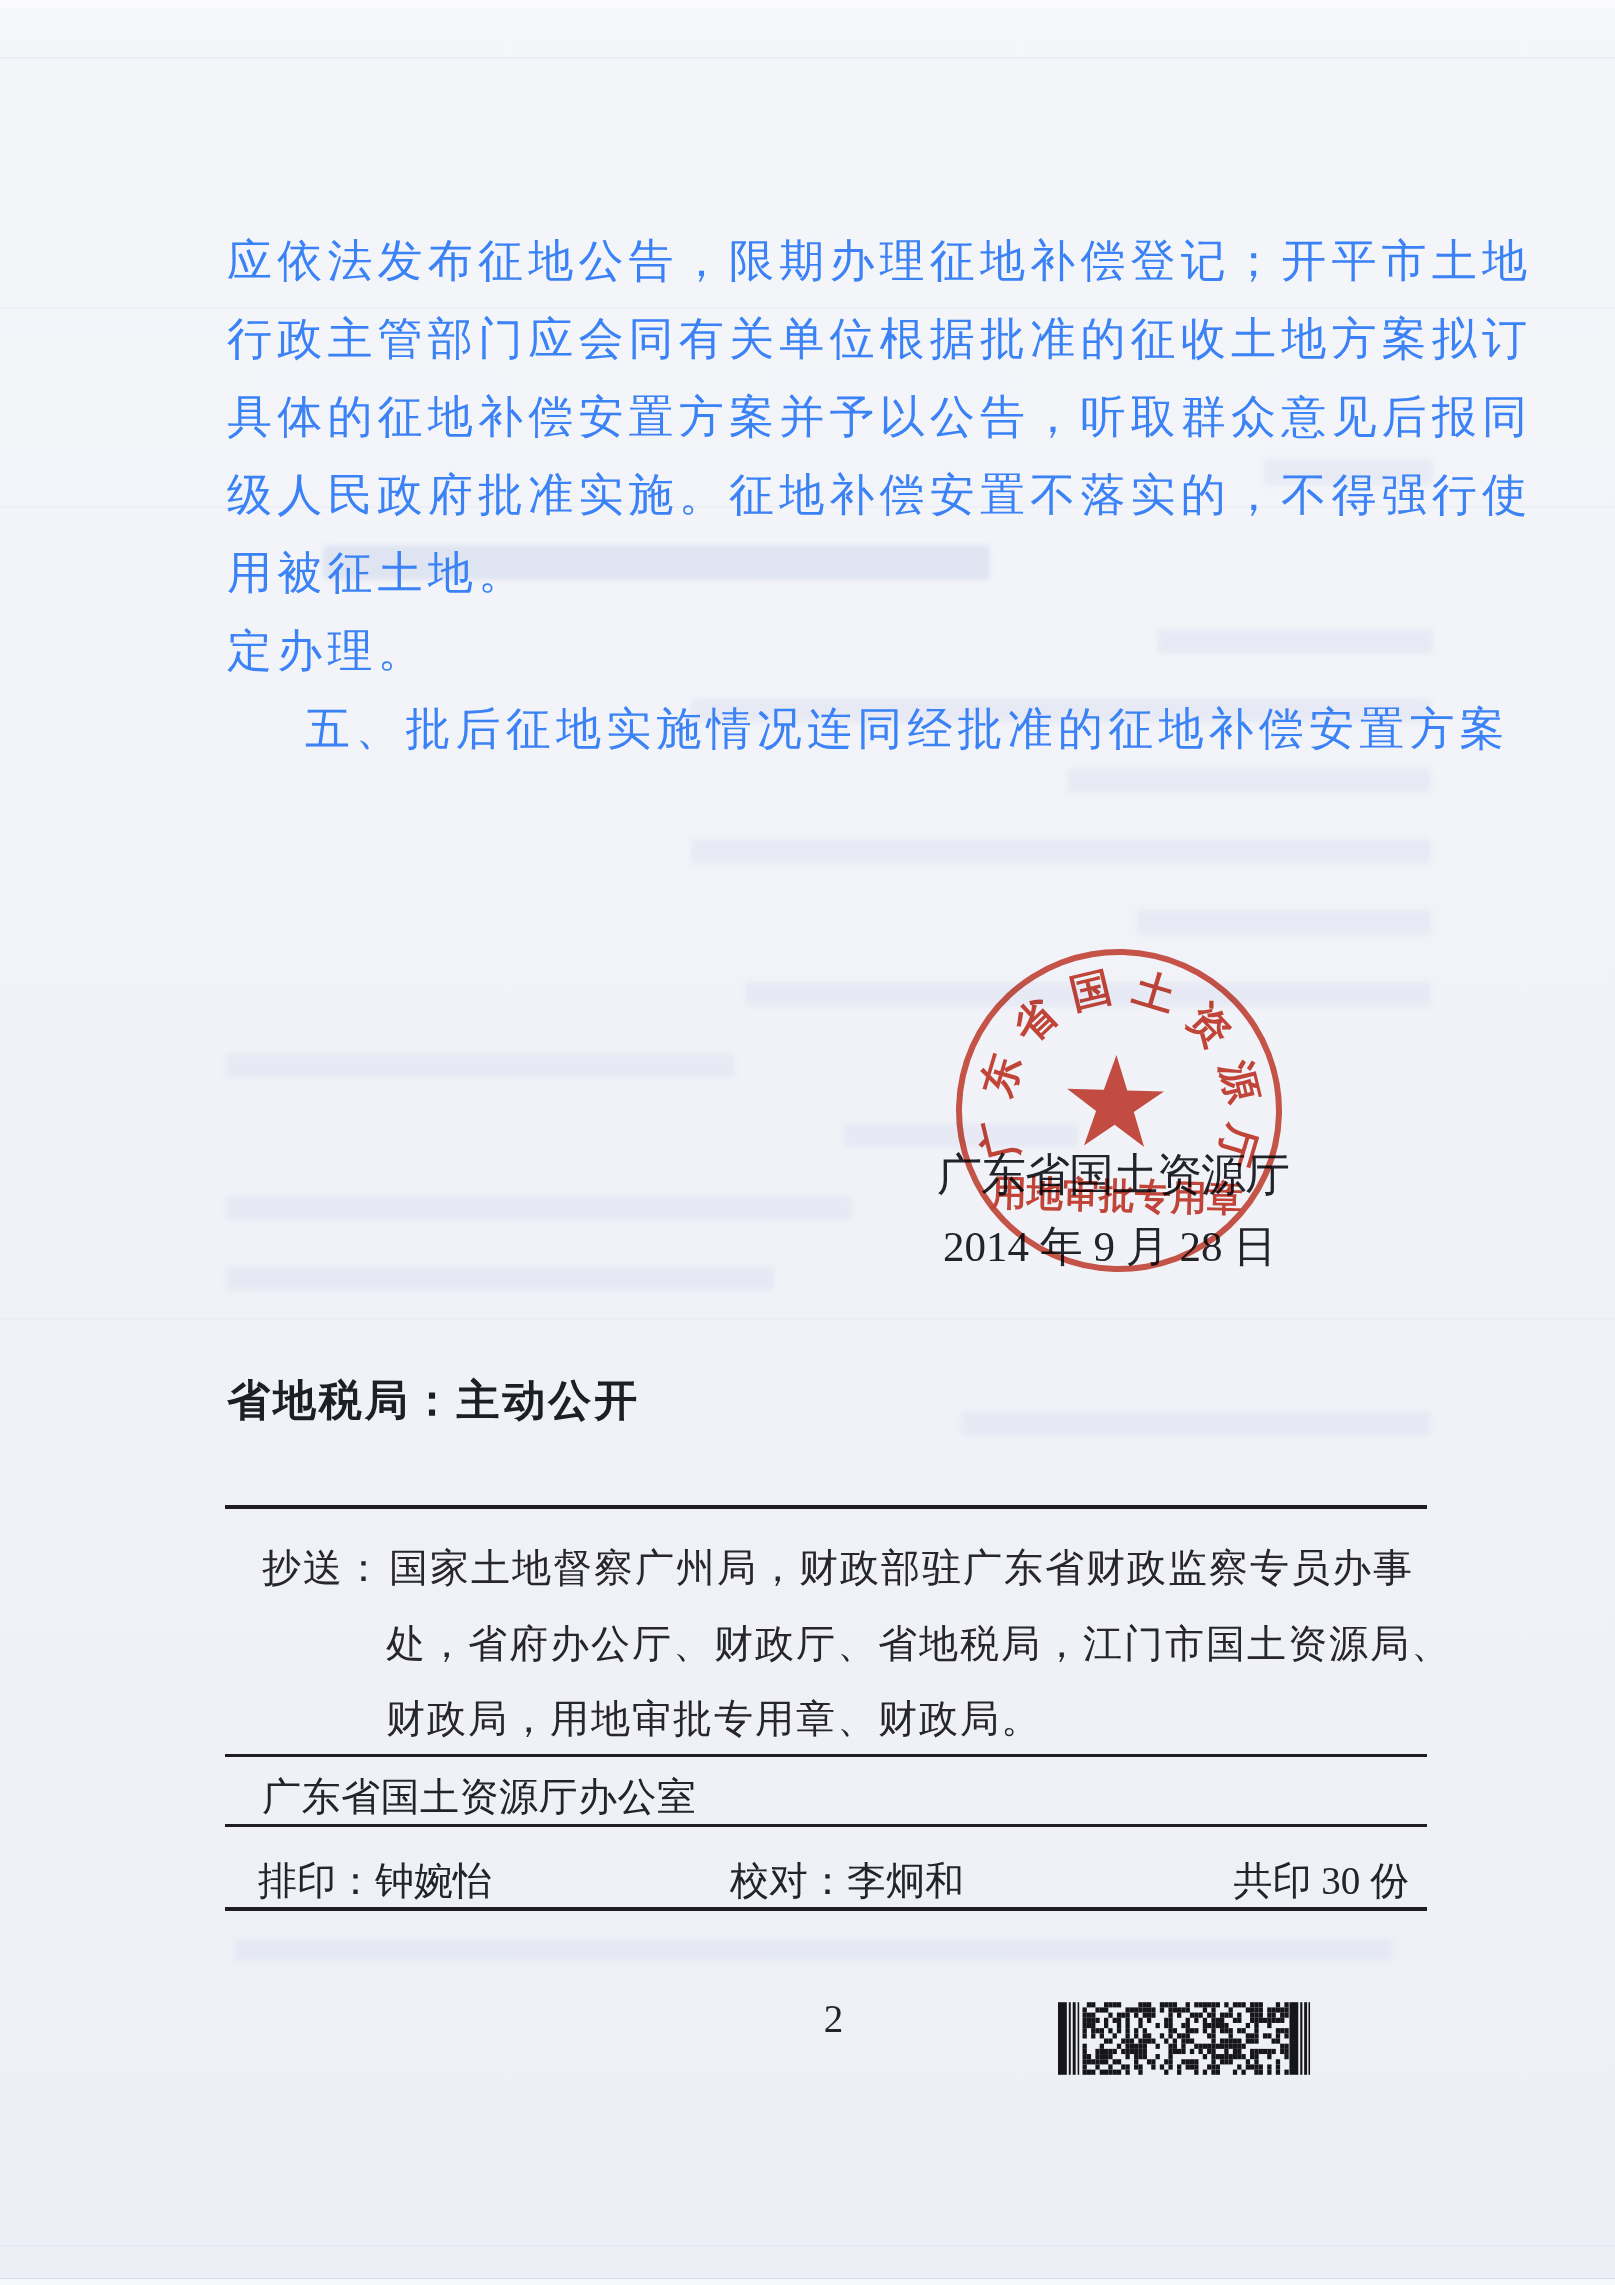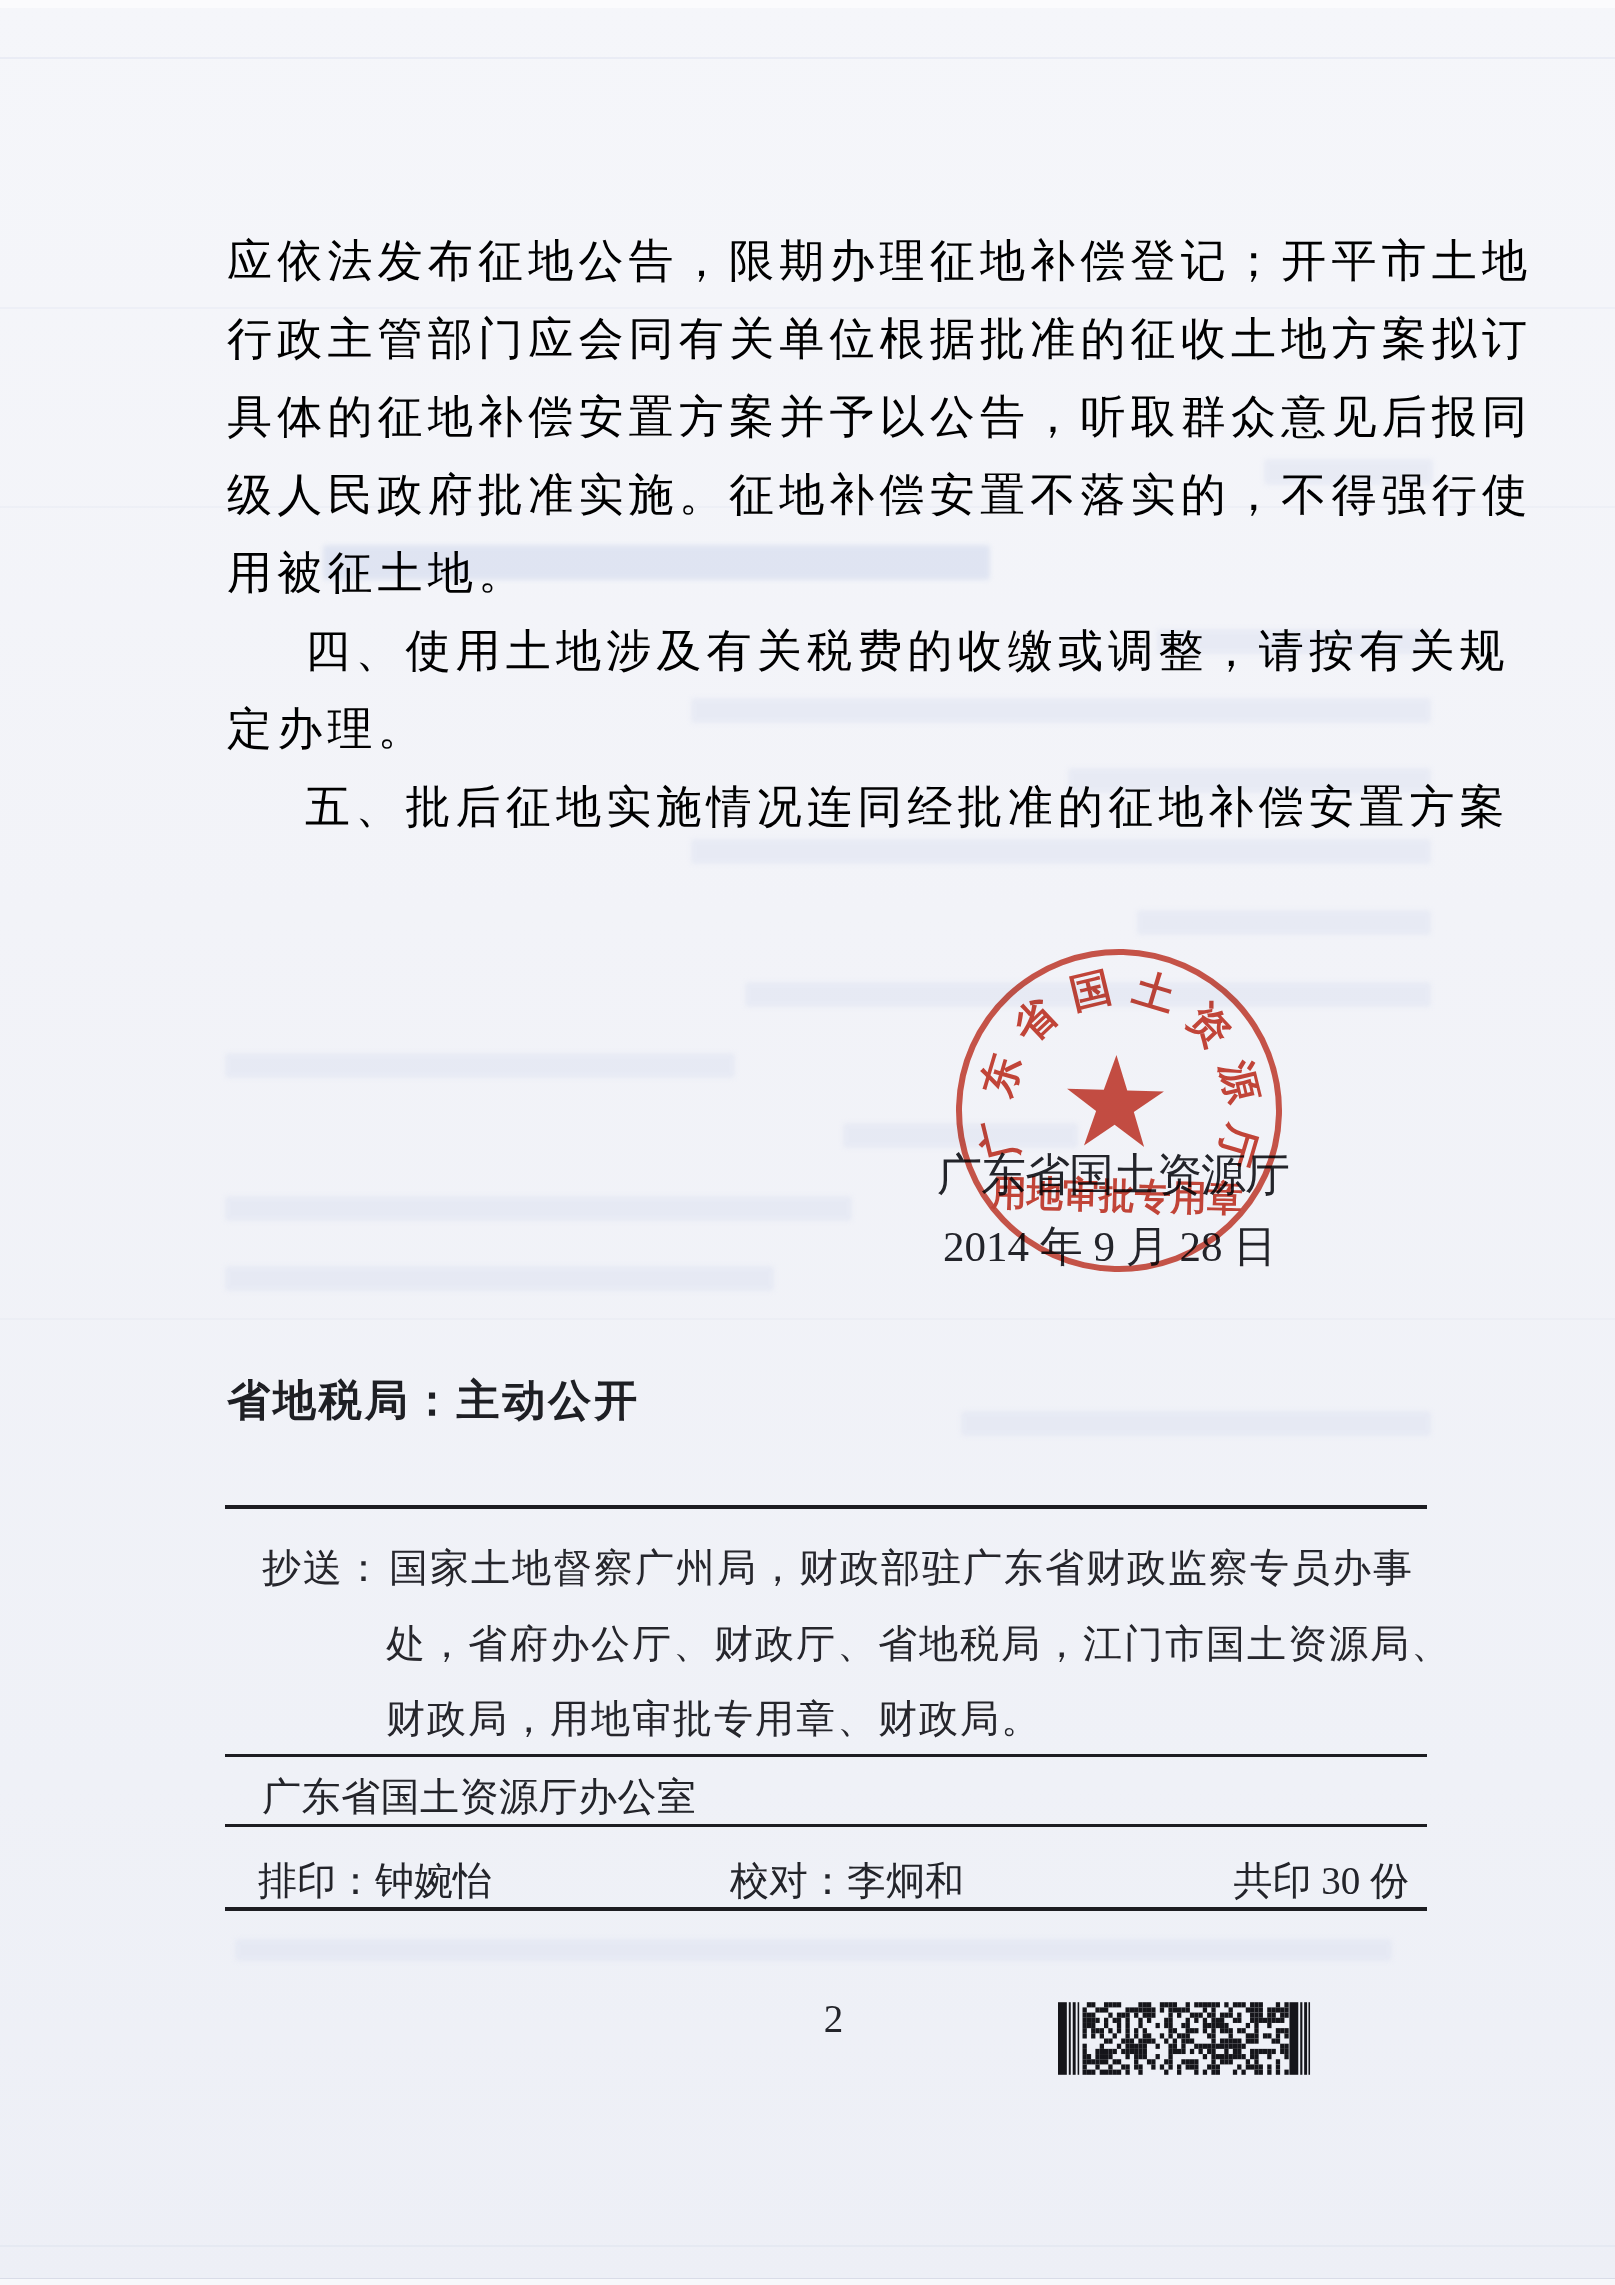--- a/index.html
+++ b/index.html
@@ -16,21 +16,21 @@
   .band.b4{top:1318px;opacity:.3;} .band.b5{top:2245px;opacity:.6;}
   .edge-top{position:absolute;top:0;left:0;width:100%;height:7.8px;background:#fbfbfd;}
   .edge-bottom{position:absolute;bottom:0;left:0;width:100%;height:6.9px;background:#f7f8fb;border-top:1px solid #d9dce8;}
 
   
   .ghost{position:absolute;background:#dde2f1;opacity:.5;filter:blur(2.9px);border-radius:2.9px;}
   .ghost.bold{background:#d3dbee;opacity:.6;}
 
   
   .body-text{position:absolute;left:227px;top:222px;width:1215px;}
-  .bline{height:78px;line-height:78px;font-size:45px;letter-spacing:5.2px;white-space:nowrap;color:#000000;}
+  .bline{height:78px;line-height:78px;font-size:45px;letter-spacing:5.2px;white-space:nowrap;color:#3b82f6;}
   .bline.ind{padding-left:78px;}
 
   
   .seal{position:absolute;left:956px;top:949px;width:326px;height:323px;z-index:3;
         mix-blend-mode:multiply;opacity:.93;transform:rotate(1.5deg);}
   .seal-ring{position:absolute;inset:0;border:6.9px solid #c8392a;border-radius:50%;opacity:.92;}
   .seal-arc{position:absolute;inset:0;}
   .seal-arc span{position:absolute;left:50%;top:50%;width:45px;height:45px;margin:-22.5px 0 0 -22.5px;
         text-align:center;font-size:41px;line-height:45px;color:#c8392a;font-weight:600;}
   .seal-star{position:absolute;left:108px;top:104px;}
@@ -97,21 +97,20 @@
   <div class="ghost" style="left:225px;top:1266px;width:549px;height:24.5px"></div>
   <div class="ghost" style="left:961px;top:1411px;width:470px;height:24.5px"></div>
   <div class="ghost" style="left:235px;top:1939px;width:1157px;height:21.6px"></div>
 
   <div class="body-text">
     <div class="bline">应依法发布征地公告，限期办理征地补偿登记；开平市土地</div>
     <div class="bline">行政主管部门应会同有关单位根据批准的征收土地方案拟订</div>
     <div class="bline">具体的征地补偿安置方案并予以公告，听取群众意见后报同</div>
     <div class="bline">级人民政府批准实施。征地补偿安置不落实的，不得强行使</div>
     <div class="bline">用被征土地。</div>
-    <div class="bline ind">四、使用土地涉及有关税费的收缴或调整，请按有关规</div>
     <div class="bline">定办理。</div>
     <div class="bline ind">五、批后征地实施情况连同经批准的征地补偿安置方案</div>
   </div>
 
   <div class="sign-agency">广东省国土资源厅</div>
   <div class="sign-date">2014 年 9 月 28 日</div>
 
   <div class="seal">
     <div class="seal-ring"></div>
     <div class="seal-arc" id="seal-arc">

